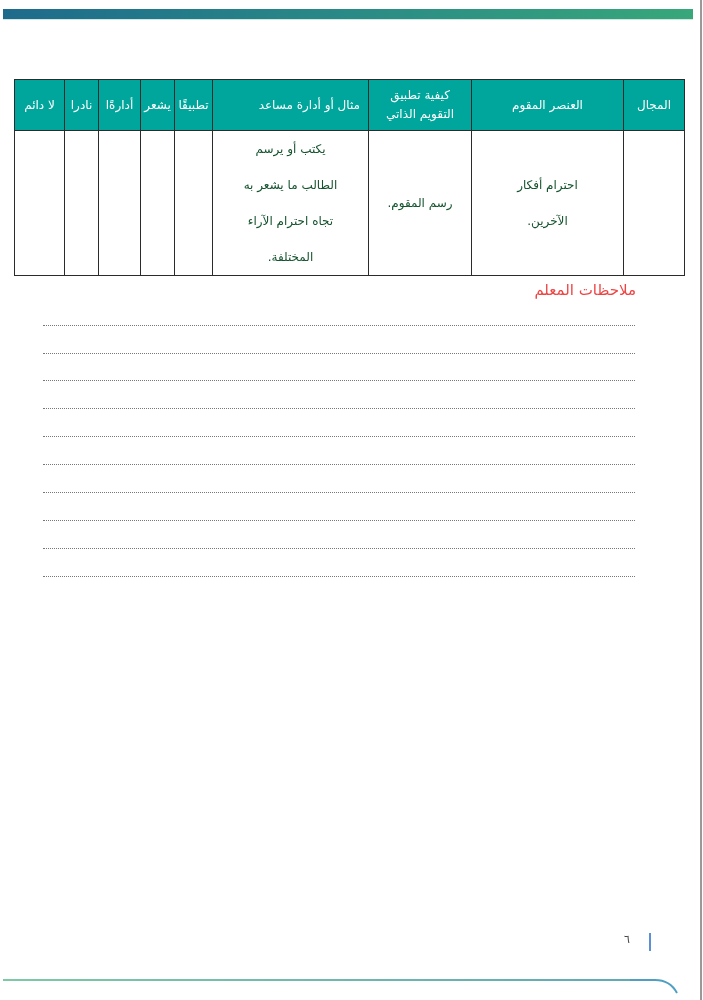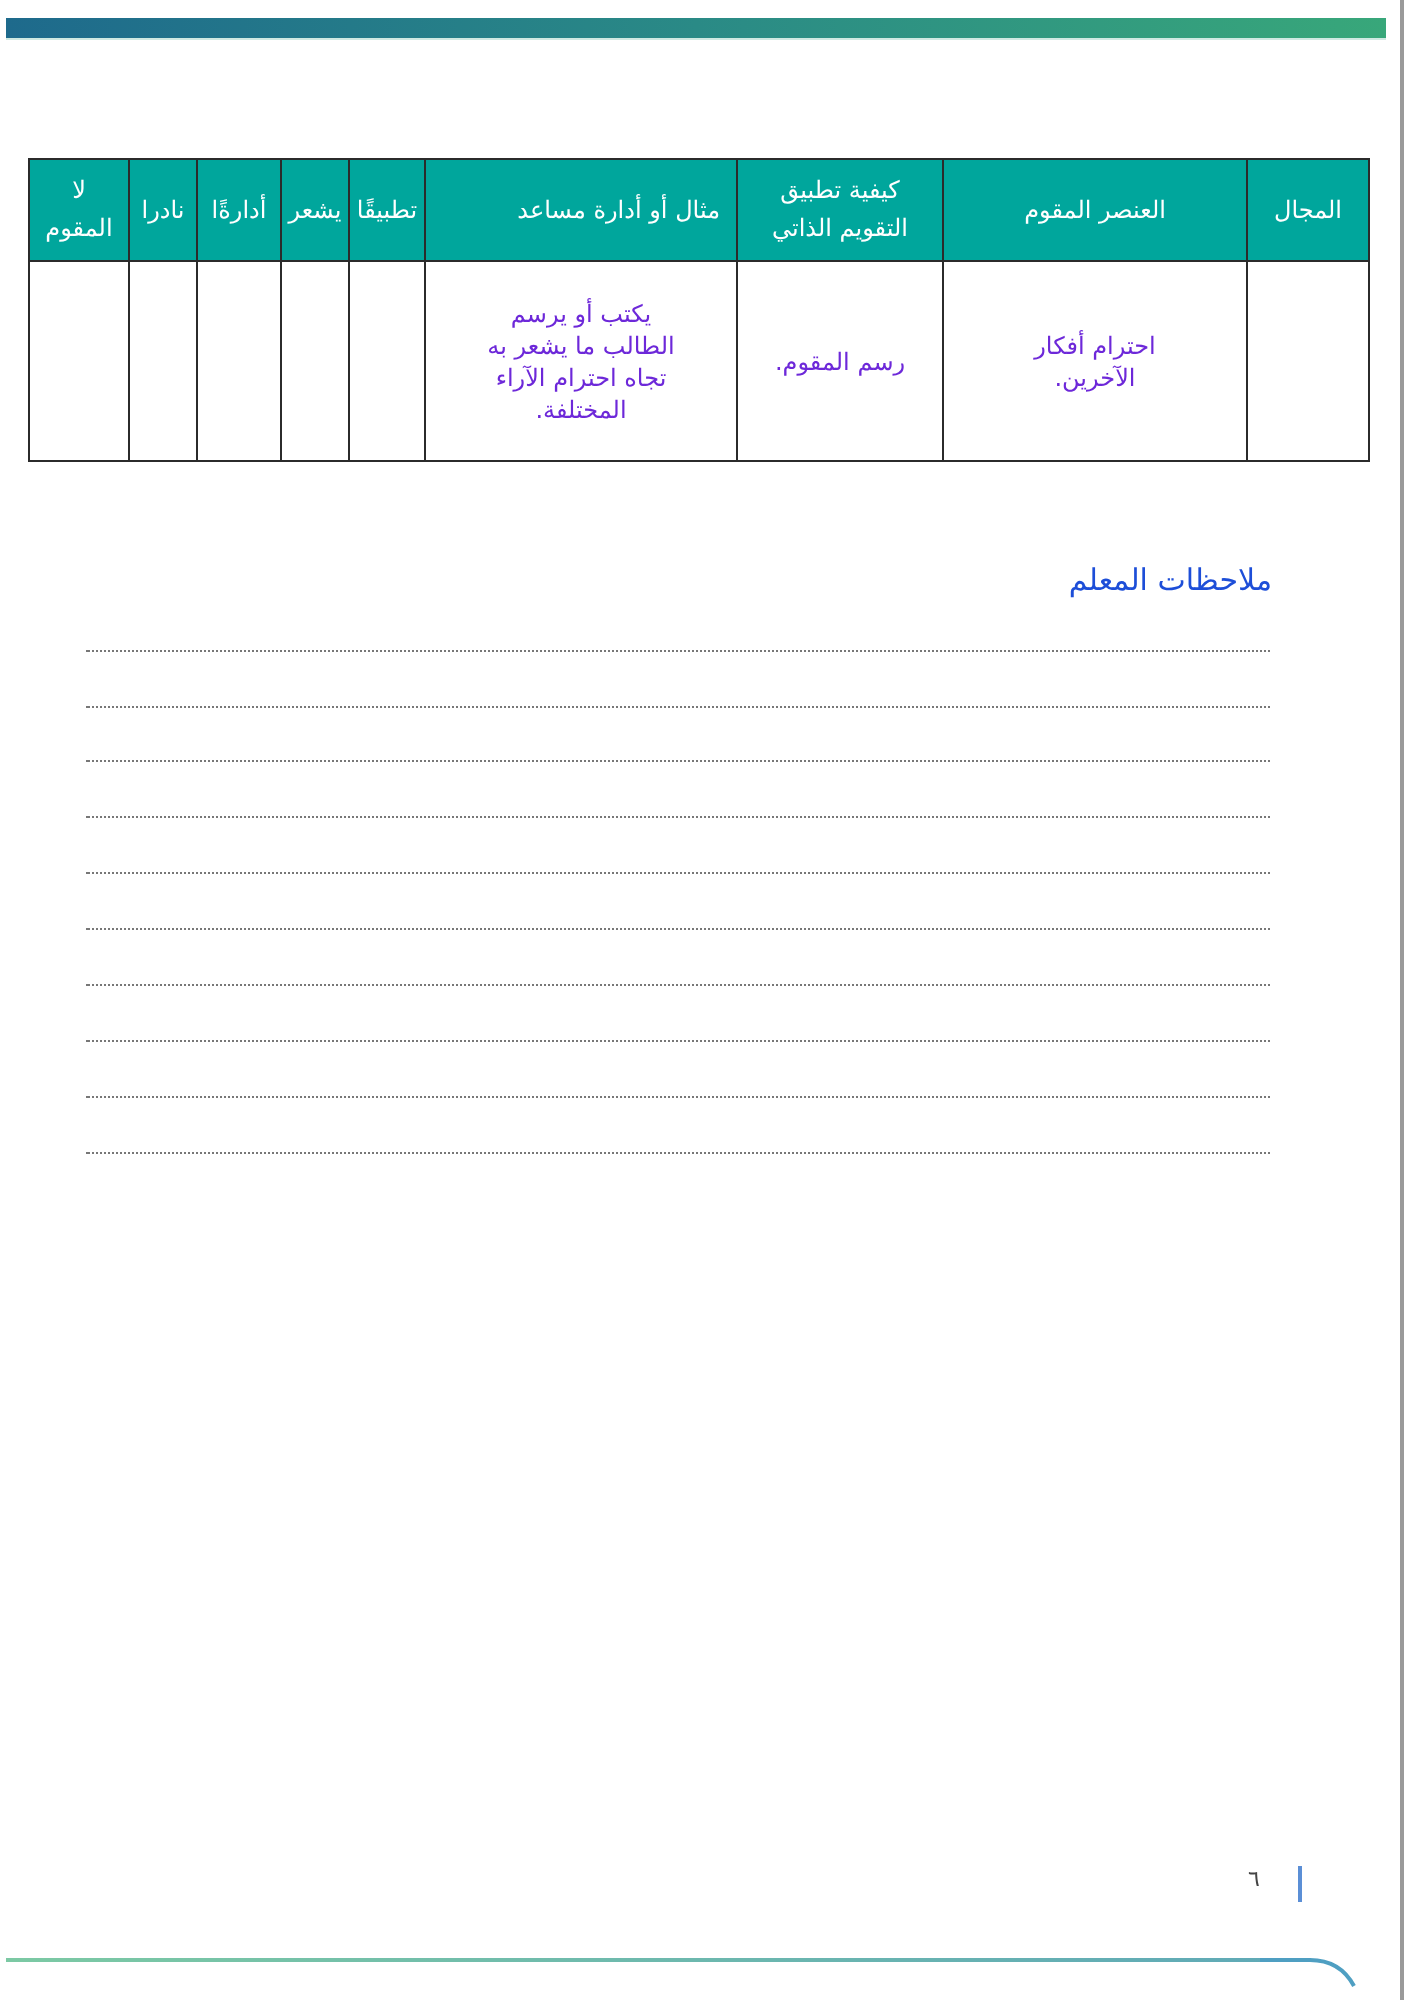--- a/index.html
+++ b/index.html
@@ -6,22 +6,22 @@
   body { width:703px; height:1000px; position:relative; background:#ffffff; overflow:hidden;
          font-family:"DejaVu Sans", sans-serif; }
   .page-edge { position:absolute; left:700px; top:0; width:2px; height:1000px; background:#9a9a9a; }
   .top-bar { position:absolute; left:3px; top:9px; width:690px; height:10px;
              background:linear-gradient(90deg,#1e6a8c 0%,#2a8a86 50%,#38a77a 100%);
              box-shadow:0 1px 0 #cfe9e2; }
   table.eval { position:absolute; left:14px; top:79px; width:670px; border-collapse:collapse;
                direction:rtl; table-layout:fixed; }
   table.eval th, table.eval td { border:1.5px solid #2b2b2b; padding:0 3px; text-align:center; vertical-align:middle; }
   table.eval th { background:#00a69c; color:#ffffff; font-weight:normal; font-size:12px; height:50px; line-height:19px; }
-  table.eval td { height:99px; font-size:12px; color:#6d28d9; line-height:16px; }
-  .notes-title { position:absolute; right:67px; top:281px; font-size:15px; color:#1d4ed8; direction:rtl; }
+  table.eval td { height:99px; font-size:12px; color:#14532d; line-height:36px; }
+  .notes-title { position:absolute; right:67px; top:281px; font-size:15px; color:#ef4444; direction:rtl; }
   .dotline { position:absolute; left:43px; width:592px; height:0; border-top:1.5px dotted #777; }
   .page-num { position:absolute; left:624px; top:933px; font-size:11px; color:#444; }
   .page-num-rule { position:absolute; left:649px; top:933px; width:1.5px; height:18px; background:#5b8fd6; }
   .bottom-line { position:absolute; left:3px; top:979px; width:652px; height:2px;
                  background:linear-gradient(90deg,#7cc9a4 0%,#5fa9b7 100%); }
   .bottom-curve { position:absolute; left:630px; top:979px; width:60px; height:50px; }
 </style>
 </head>
 <body>
 
@@ -43,21 +43,21 @@
   <thead>
     <tr>
       <th>المجال</th>
       <th>العنصر المقوم</th>
       <th>كيفية تطبيق التقويم الذاتي</th>
       <th style="text-align:right;padding-right:8px;margin-top:23px;">مثال أو أدارة مساعد</th>
       <th>تطبيقًا</th>
       <th>يشعر</th>
       <th>أدارةًا</th>
       <th>نادرا</th>
-      <th>لا المقوم</th>
+      <th>لا دائم</th>
     </tr>
   </thead>
   <tbody>
     <tr>
       <td></td>
       <td style="padding:0 40px;">احترام أفكار الآخرين.</td>
       <td>رسم المقوم.</td>
       <td style="padding:0 28px;">يكتب أو يرسم الطالب ما يشعر به تجاه احترام الآراء المختلفة.</td>
       <td></td>
       <td></td>

